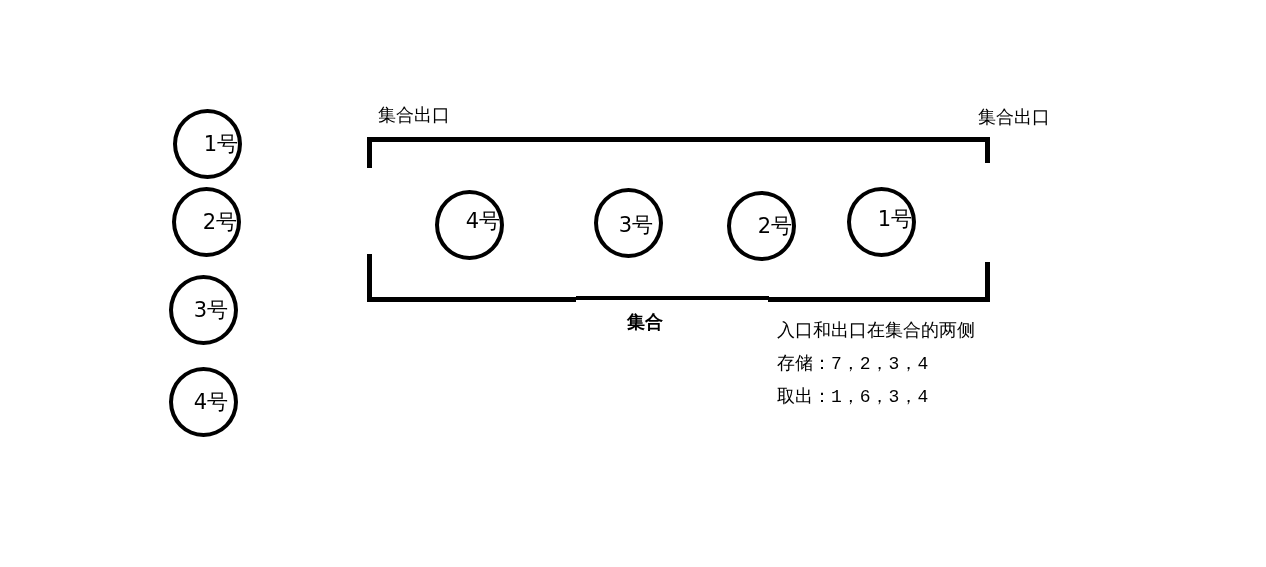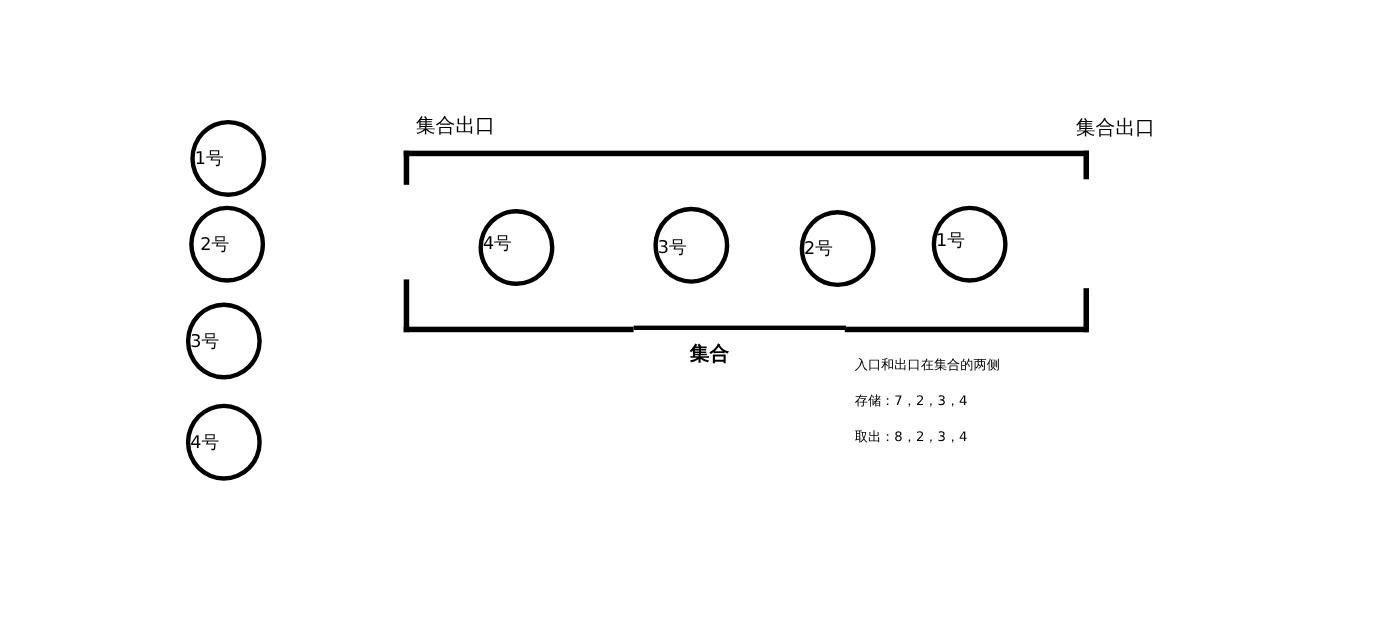--- a/index.html
+++ b/index.html
@@ -1,24 +1,24 @@
 <!DOCTYPE html>
 <html><head>
 <meta charset="utf-8">
 <style>
   html, body { margin: 0; padding: 0; background: #ffffff; }
   body { width: 1266px; height: 567px; position: relative; overflow: hidden;
          font-family: "DejaVu Sans", "Liberation Sans", sans-serif; color: #000; }
   .circle { position: absolute; width: 62px; height: 62px; border: 4px solid #000;
             border-radius: 50%; box-sizing: content-box; }
   .circle span { position: absolute; left: 0; right: 0; top: 50%; transform: translateY(-50%);
-                 text-align: left; font-size: 16px; line-height: 20px; }
+                 text-align: right; font-size: 21px; line-height: 20px; }
   .bar { position: absolute; background: #000; }
   .label { position: absolute; font-size: 18px; line-height: 22px; white-space: nowrap; }
-  .note { position: absolute; font-size: 12px; line-height: 22px; white-space: nowrap; }
+  .note { position: absolute; font-size: 18px; line-height: 22px; white-space: nowrap; font-family: Liberation Mono, monospace; }
 </style>
 </head>
 <body>
 
 <div>
   <div class="circle" style="left:173px; top:109px; width:61px; height:62px;">
     <span>1号</span>
   </div>
   <div class="circle" style="left:172px; top:187px; width:61px; height:62px;">
     <span style="padding-left:6px;">2号</span>
@@ -57,13 +57,13 @@
   </div>
   <div class="circle" style="left:847px; top:187px; width:61px; height:62px;">
     <span style="margin-top:-3px;">1号</span>
   </div>
 </div>
 
 <div class="label" style="left:627px; top:311px;font-weight:bold;">集合</div>
 
 <div class="note" style="left:777px; top:320px;">入口和出口在集合的两侧</div>
 <div class="note" style="left:777px; top:353px;">存储：7，2，3，4</div>
-<div class="note" style="left:777px; top:386px;">取出：8，2，3，4</div>
+<div class="note" style="left:777px; top:386px;">取出：1，6，3，4</div>
 
 </body></html>

